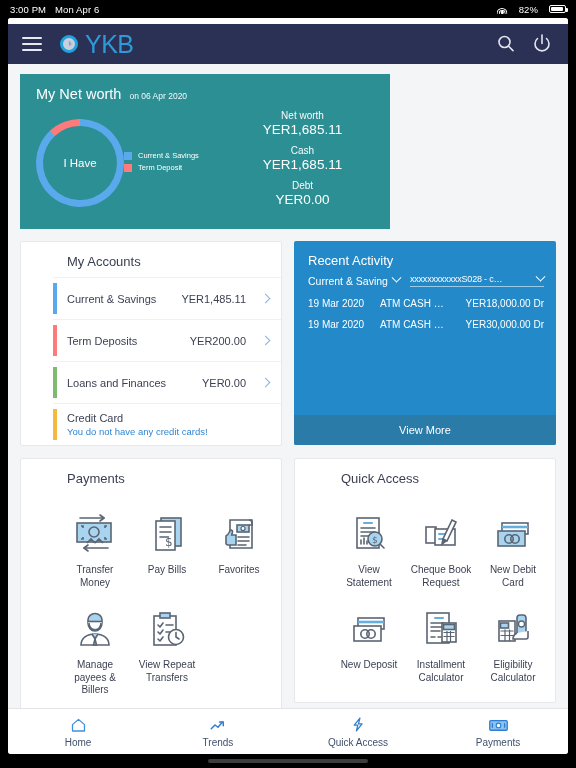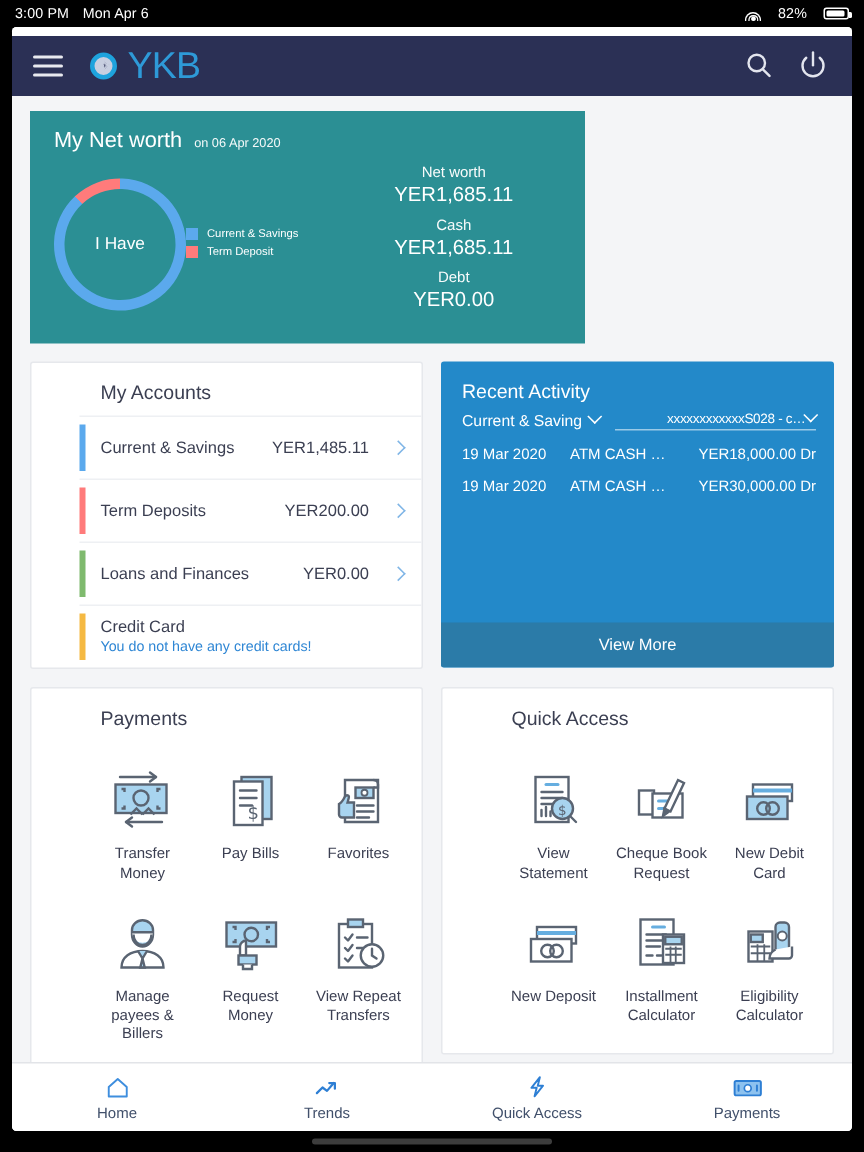--- a/index.html
+++ b/index.html
@@ -125,21 +125,21 @@
           transform: rotate(45deg); margin-left: 6px; flex: none; }
   .acct-txtwrap { flex: 1; padding: 7px 0; }
 
   
   .activity { background: #2389c9; color: #fff; height: 204px; display: flex; flex-direction: column;
               border-radius: 2px; overflow: hidden; }
   .act-title { font-size: 13px; padding: 12px 14px 6px 14px; }
   .act-filters { display: flex; align-items: center; gap: 10px; padding: 0 12px 6px 14px; }
   .act-sel { display: flex; align-items: center; gap: 5px; font-size: 10.5px; cursor: pointer; }
   .act-sel2 { flex: 1; border-bottom: 1px solid rgba(255,255,255,.55); display: flex;
-              align-items: center; justify-content: flex-end; padding-bottom: 2px; cursor: pointer; }
+              align-items: center; justify-content: space-between; padding-bottom: 2px; cursor: pointer; }
   .act-sel2 span.txt { font-size: 9px; letter-spacing: -.2px; }
   .cdown { width: 7px; height: 7px; border-right: 1.4px solid #fff; border-bottom: 1.4px solid #fff;
            transform: rotate(45deg) translate(-2px,-2px); flex: none; }
   .act-rows { flex: 1; padding: 0 12px 0 14px; }
   .act-row { display: flex; align-items: center; font-size: 10px; padding: 5px 0; }
   .act-date { width: 72px; flex: none; }
   .act-desc { flex: 1; }
   .act-amt { text-align: right; white-space: nowrap; }
   .act-more { background: #2b7ba8; text-align: center; font-size: 11px; padding: 9px 0; cursor: pointer; }
 
@@ -394,33 +394,20 @@
                     <path d="M16 14.5h14"></path>
                     <path d="M17 16a6 7 0 0 0 12 0" fill="none"></path>
                     <path d="M9 38c0-7 6-11 14-11s14 4 14 11z" fill="#fff"></path>
                     <path d="M20 27l3 5 3-5" fill="#a8d4ef"></path>
                     <path d="M23 32l-1.5 6h3z" fill="#a8d4ef"></path>
                   </svg>
                 </div>
                 <div class="tile-lbl">Manage payees &amp; Billers</div>
               </div>
 
-              <div class="tile">
-                <div class="tile-ico">
-                  <svg width="48" height="46" viewBox="0 0 48 46" fill="none" stroke="#5a6472" stroke-width="1.6">
-                    <rect x="8" y="8" width="33" height="16" fill="#a8d4ef"></rect>
-                    <path d="M12 11h2v2M37 11h-2v2M12 21h2v-2M37 21h-2v-2" fill="none"></path>
-                    <circle cx="24.5" cy="16" r="4.5" fill="none"></circle>
-                    <path d="M21 20v10h-4v-6c0-2 2-4 4-4z" fill="#fff"></path>
-                    <rect x="16" y="30" width="12" height="6" fill="#a8d4ef"></rect>
-                    <path d="M19 36v3h6v-3" fill="#fff"></path>
-                  </svg>
-                </div>
-                <div class="tile-lbl">Request Money</div>
-              </div>
 
               <div class="tile">
                 <div class="tile-ico">
                   <svg width="48" height="46" viewBox="0 0 48 46" fill="none" stroke="#5a6472" stroke-width="1.6">
                     <rect x="11" y="9" width="22" height="29" fill="#fff"></rect>
                     <rect x="17" y="6" width="10" height="5" fill="#a8d4ef"></rect>
                     <path d="M15 18l2 2 3-4M15 25l2 2 3-4M15 32l2 2 3-4" stroke-linecap="round" stroke-linejoin="round"></path>
                     <path d="M23 18h7M23 25h5" stroke-linecap="round"></path>
                     <circle cx="33" cy="30" r="7.5" fill="#fff"></circle>
                     <path d="M33 25.5V30l3 2" stroke-linecap="round"></path>

